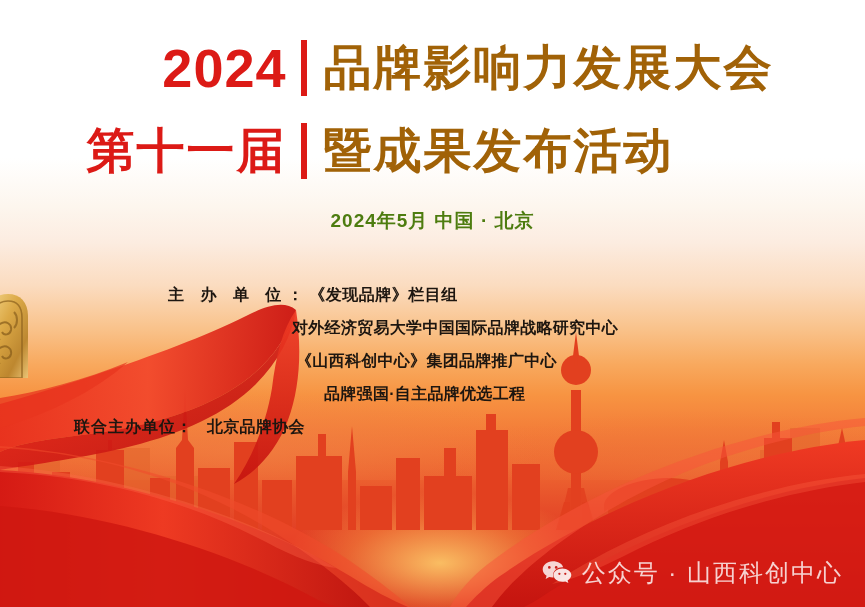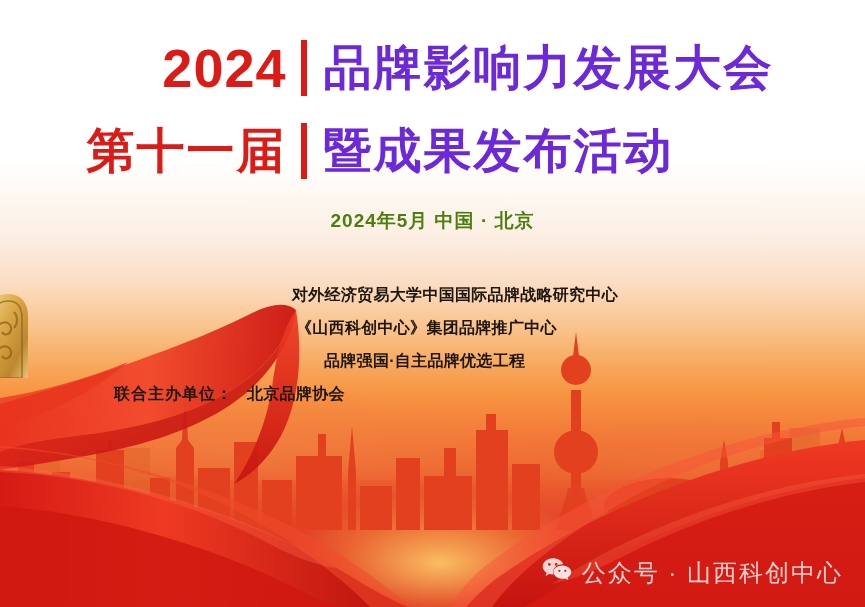--- a/index.html
+++ b/index.html
@@ -84,21 +84,21 @@
     letter-spacing:2px;
     font-family:"Liberation Sans","DejaVu Sans",sans-serif;
   }
   .t-bar{
     width:6px;height:56px;
     background:#dc1a16;
     margin:0 17px 0 14px;
     flex:0 0 auto;
   }
   .t-right{
-    color:#6d28d9;
+    color:#a16207;
     font-weight:bold;
     font-size:48px;
     letter-spacing:2px;
     width:470px;text-align:left;
     font-family:"Liberation Sans","DejaVu Sans",sans-serif;
   }
   .row2{margin-top:27px;}
 
   
   .date-line{
@@ -120,28 +120,28 @@
   .org-line{
     height:33px;
     line-height:33px;
     white-space:nowrap;
   }
   .org-l1{padding-left:168px;letter-spacing:.5px;}
   .org-l1 .lbl{letter-spacing:6px;}
   .org-l2{padding-left:292px;letter-spacing:.3px;}
   .org-l3{padding-left:296px;letter-spacing:.3px;}
   .org-l4{padding-left:300px;letter-spacing:.3px;margin-left:24px;}
-  .org-l5{padding-left:114px;letter-spacing:.3px;}
+  .org-l5{padding-left:74px;letter-spacing:.3px;}
   .org-l5 .lbl{letter-spacing:1px;}
   .org-l5 .val{margin-left:14px;}
 
   
   .watermark{
     position:absolute;right:22px;bottom:18px;
-    display:flex;
+    display:flex;align-items:center;
     color:rgba(255,255,255,.80);
     font-size:24px;
     letter-spacing:2px;
     font-weight:normal;
   }
   .wechat-icon{
     width:30px;height:26px;margin-right:10px;display:block;
   }
 </style>
 </head>
@@ -286,20 +286,23 @@
     <div class="title-row row2">
       <div class="t-left t-edition">第十一届</div>
       <div class="t-bar"></div>
       <div class="t-right">暨成果发布活动</div>
     </div>
   </div>
 
   <div class="date-line">2024年5月  中国 · 北京</div>
 
   <div class="org">
+    <div class="org-line org-l1">
+      <span class="lbl">主 办 单 位：</span><span class="val">《发现品牌》栏目组</span>
+    </div>
     <div class="org-line org-l2">
       <span class="val">对外经济贸易大学中国国际品牌战略研究中心</span>
     </div>
     <div class="org-line org-l3">
       <span class="val">《山西科创中心》集团品牌推广中心</span>
     </div>
     <div class="org-line org-l4">
       <span class="val">品牌强国·自主品牌优选工程</span>
     </div>
     <div class="org-line org-l5">

